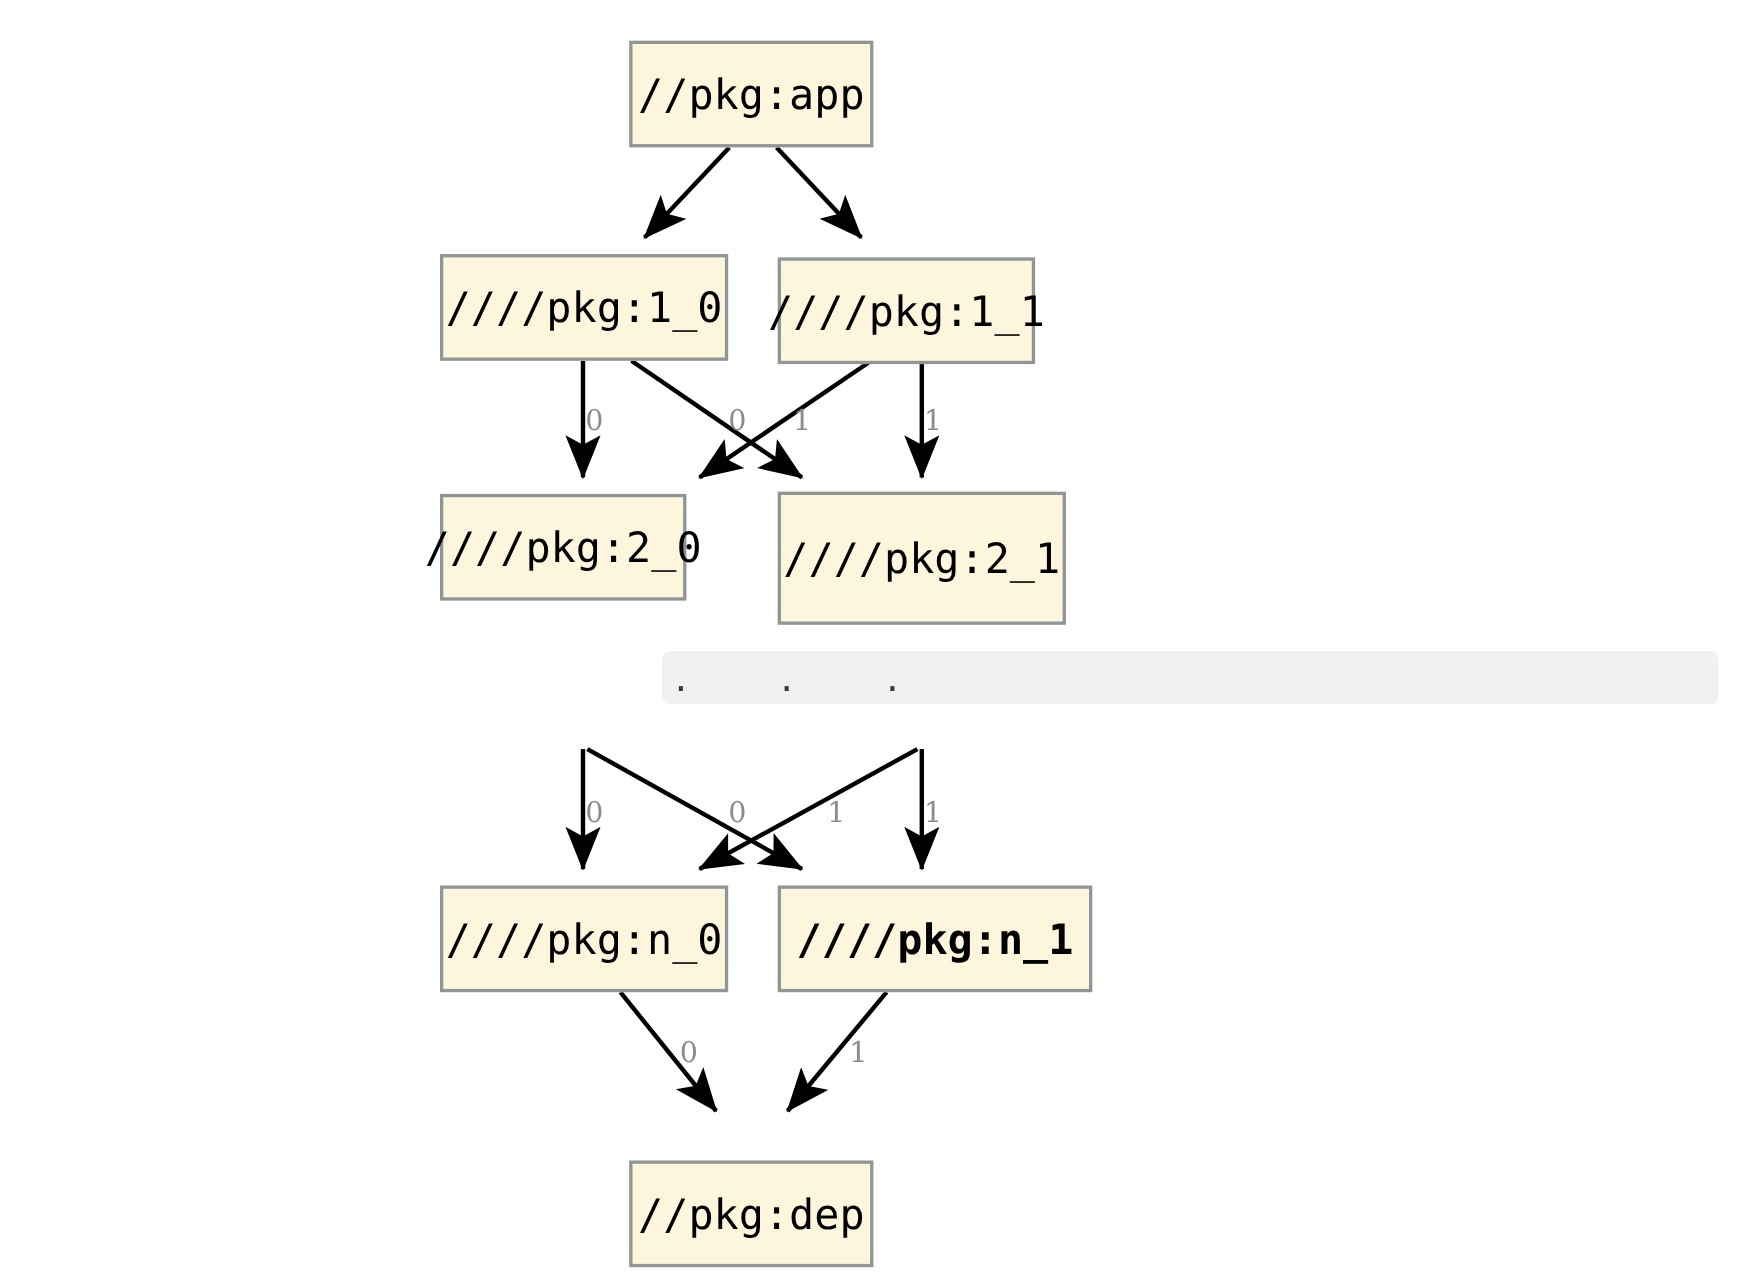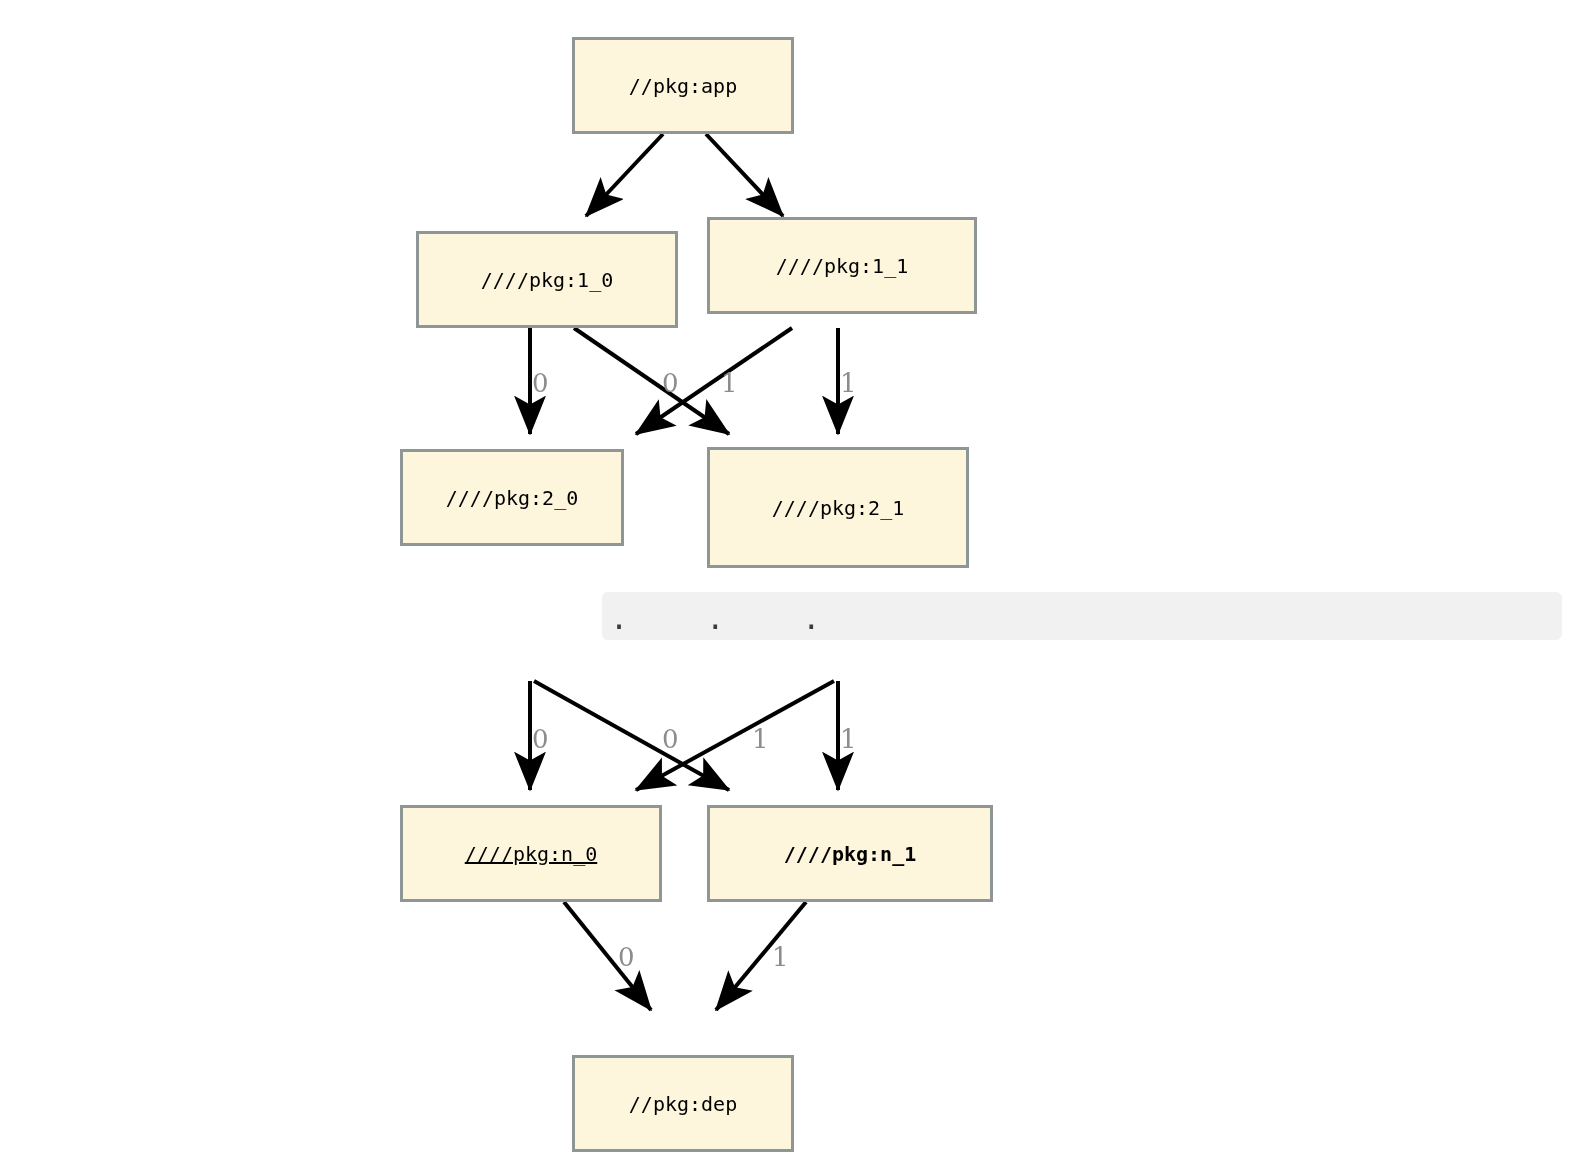--- a/index.html
+++ b/index.html
@@ -29,21 +29,21 @@
     box-sizing: border-box;
     background: #fdf6dd;
     border: 3px solid #8e9796;
     display: flex;
     align-items: center;
     justify-content: center;
     z-index: 2;
   }
   .node-label {
     font-family: "DejaVu Sans Mono", "Liberation Mono", monospace;
-    font-size: 20px;
+    font-size: 38px;
     color: #000000;
     letter-spacing: 0px;
     white-space: nowrap;
     line-height: 1;
     text-align: right;
   }
   .ellipsis-band {
     position: absolute;
     box-sizing: border-box;
     background: #f1f1f1;
@@ -113,37 +113,37 @@
   </svg>
 
   <div class="ellipsis-band" style="left:602px; top:592px; width:960px; height:48px;">
     <span class="ellipsis-dots">.  .  .</span>
   </div>
 
   <div class="node-box" style="left:572px; top:37px; width:222px; height:97px;">
     <span class="node-label">//pkg:app</span>
   </div>
 
-  <div class="node-box" style="left:400px; top:231px; width:262px; height:97px;margin-left:16px;">
+  <div class="node-box" style="left:400px; top:231px; width:262px; height:97px;">
     <span class="node-label">////pkg:1_0</span>
   </div>
 
-  <div class="node-box" style="left:707px; top:217px; width:270px; height:97px;">
+  <div class="node-box" style="left:707px; top:234px; width:234px; height:97px;">
     <span class="node-label">////pkg:1_1</span>
   </div>
 
   <div class="node-box" style="left:400px; top:449px; width:224px; height:97px;">
     <span class="node-label">////pkg:2_0</span>
   </div>
 
   <div class="node-box" style="left:707px; top:447px; width:262px; height:121px;">
     <span class="node-label">////pkg:2_1</span>
   </div>
 
-  <div class="node-box" style="left:400px; top:805px; width:262px; height:97px;text-decoration:underline;">
+  <div class="node-box" style="left:400px; top:805px; width:262px; height:97px;">
     <span class="node-label">////pkg:n_0</span>
   </div>
 
   <div class="node-box" style="left:707px; top:805px; width:286px; height:97px;font-weight:bold;">
     <span class="node-label">////pkg:n_1</span>
   </div>
 
   <div class="node-box" style="left:572px; top:1055px; width:222px; height:97px;">
     <span class="node-label">//pkg:dep</span>
   </div>

